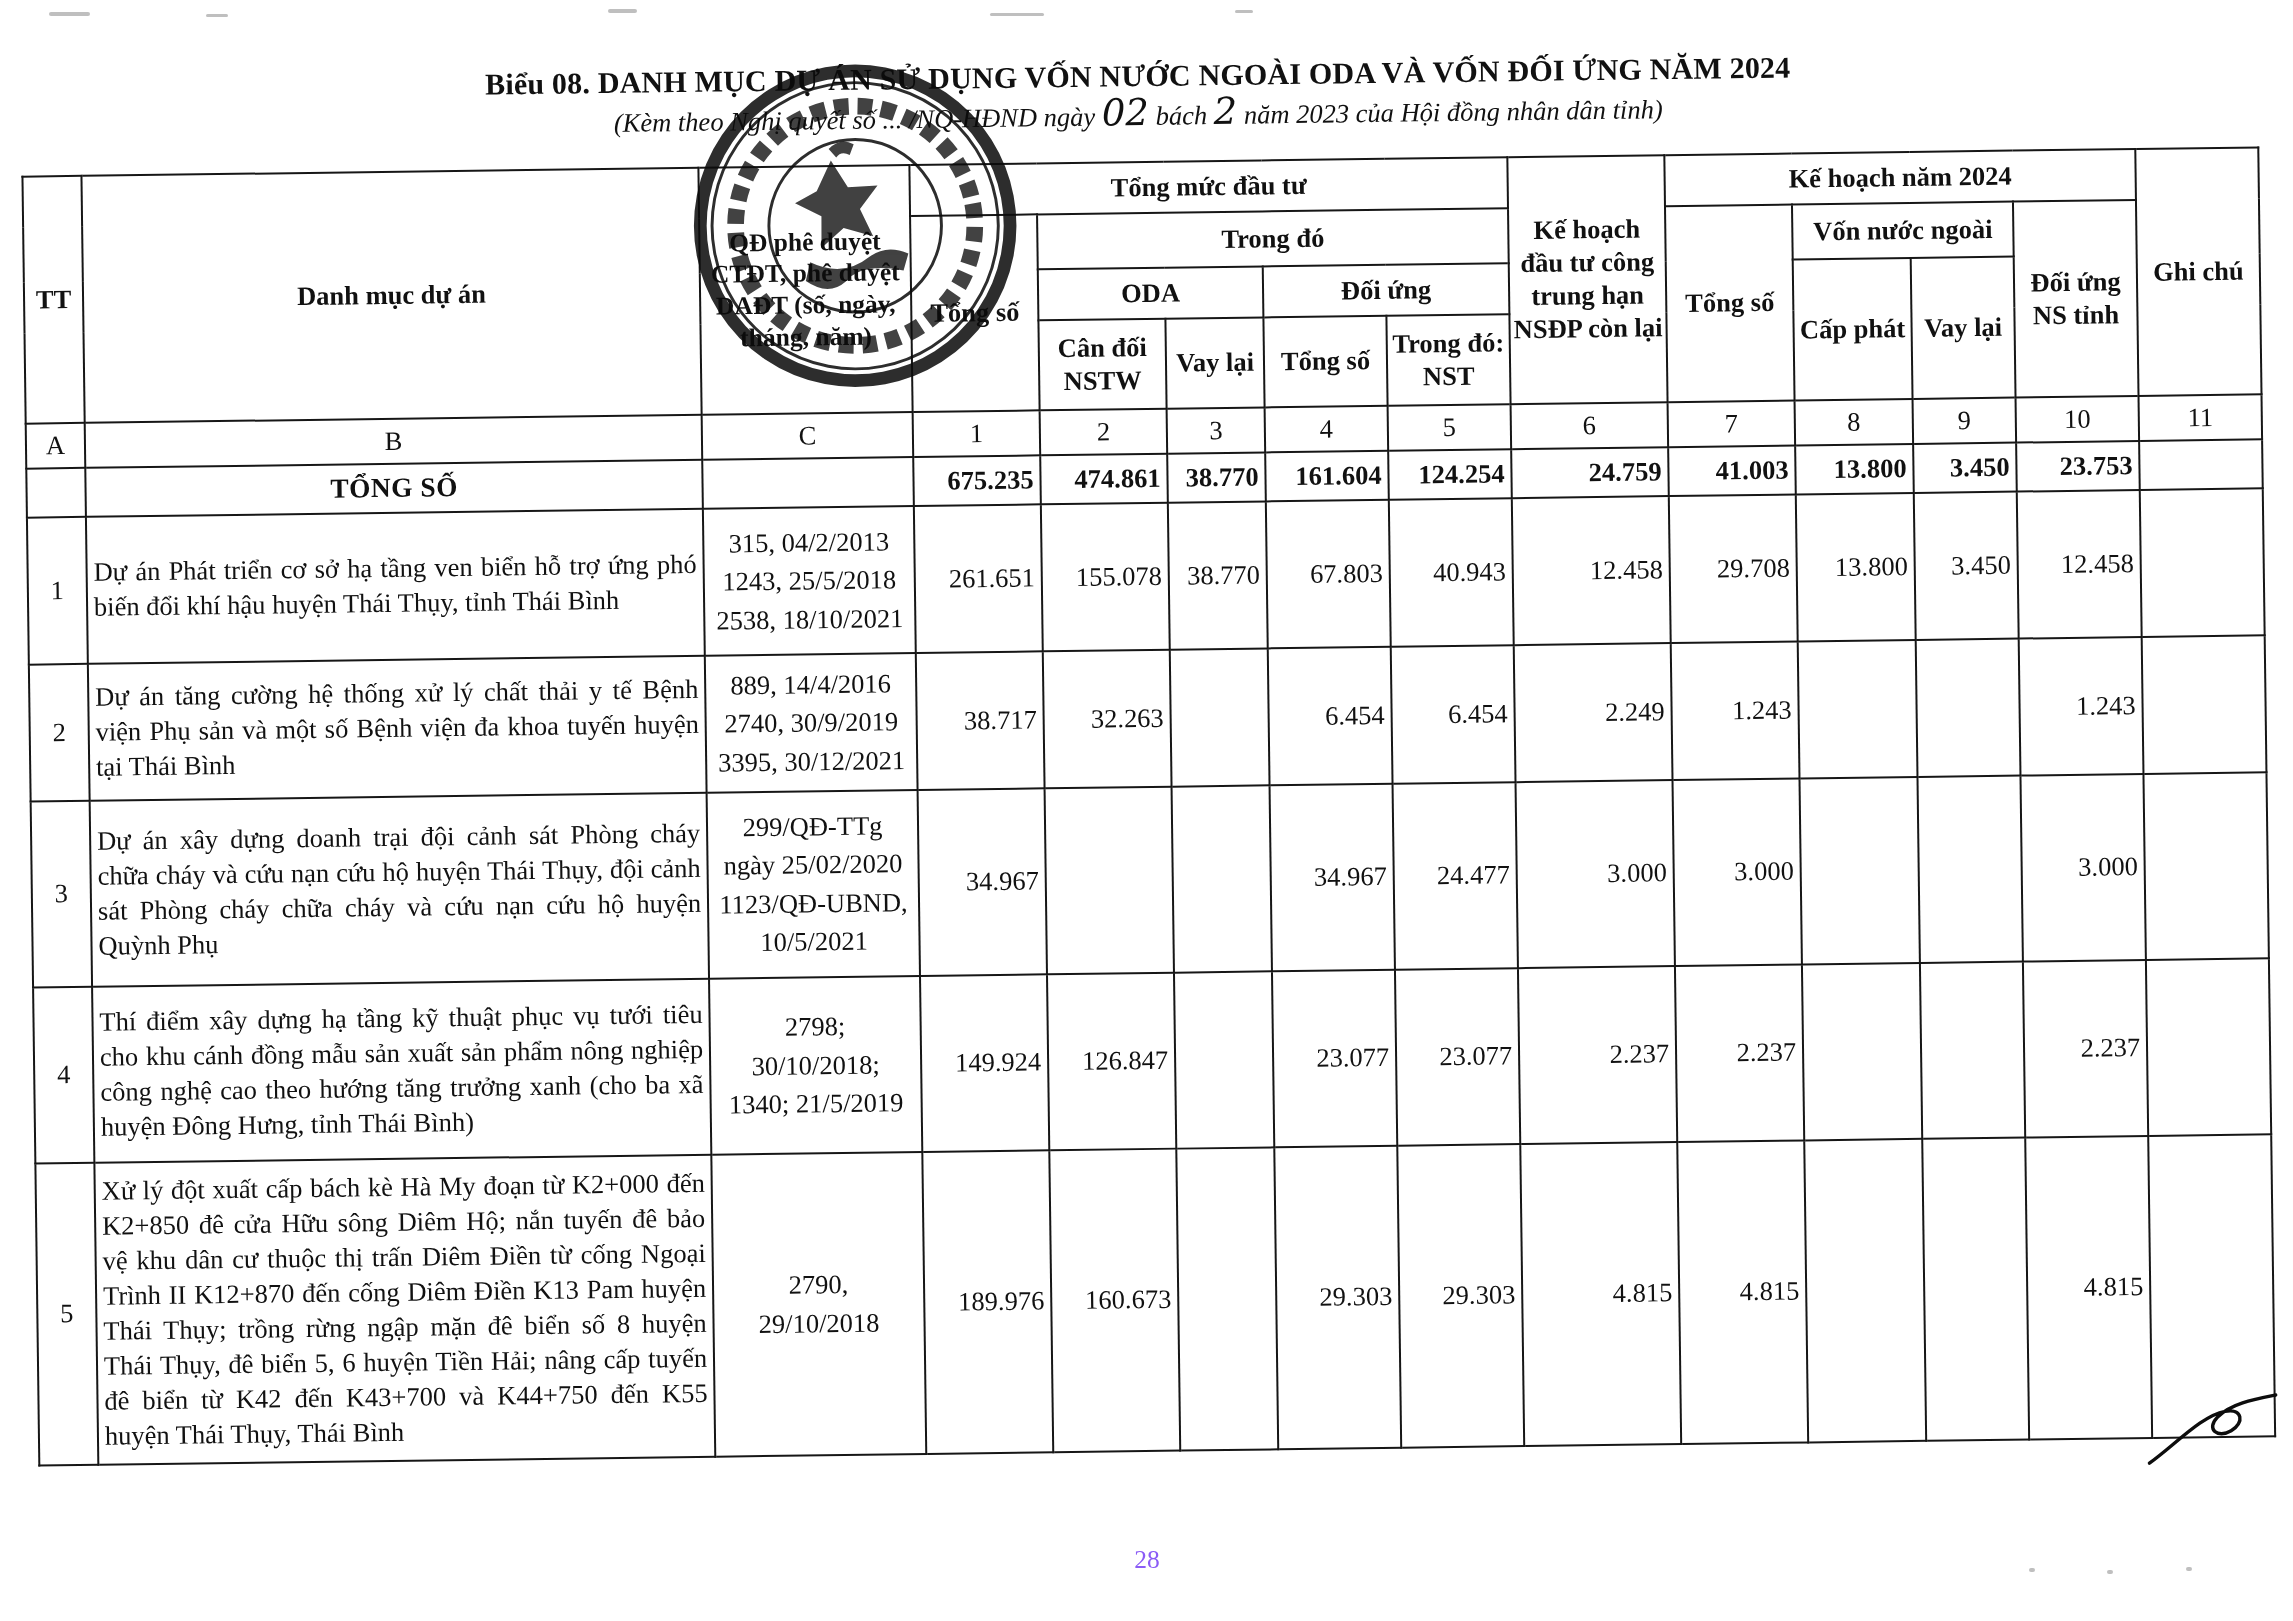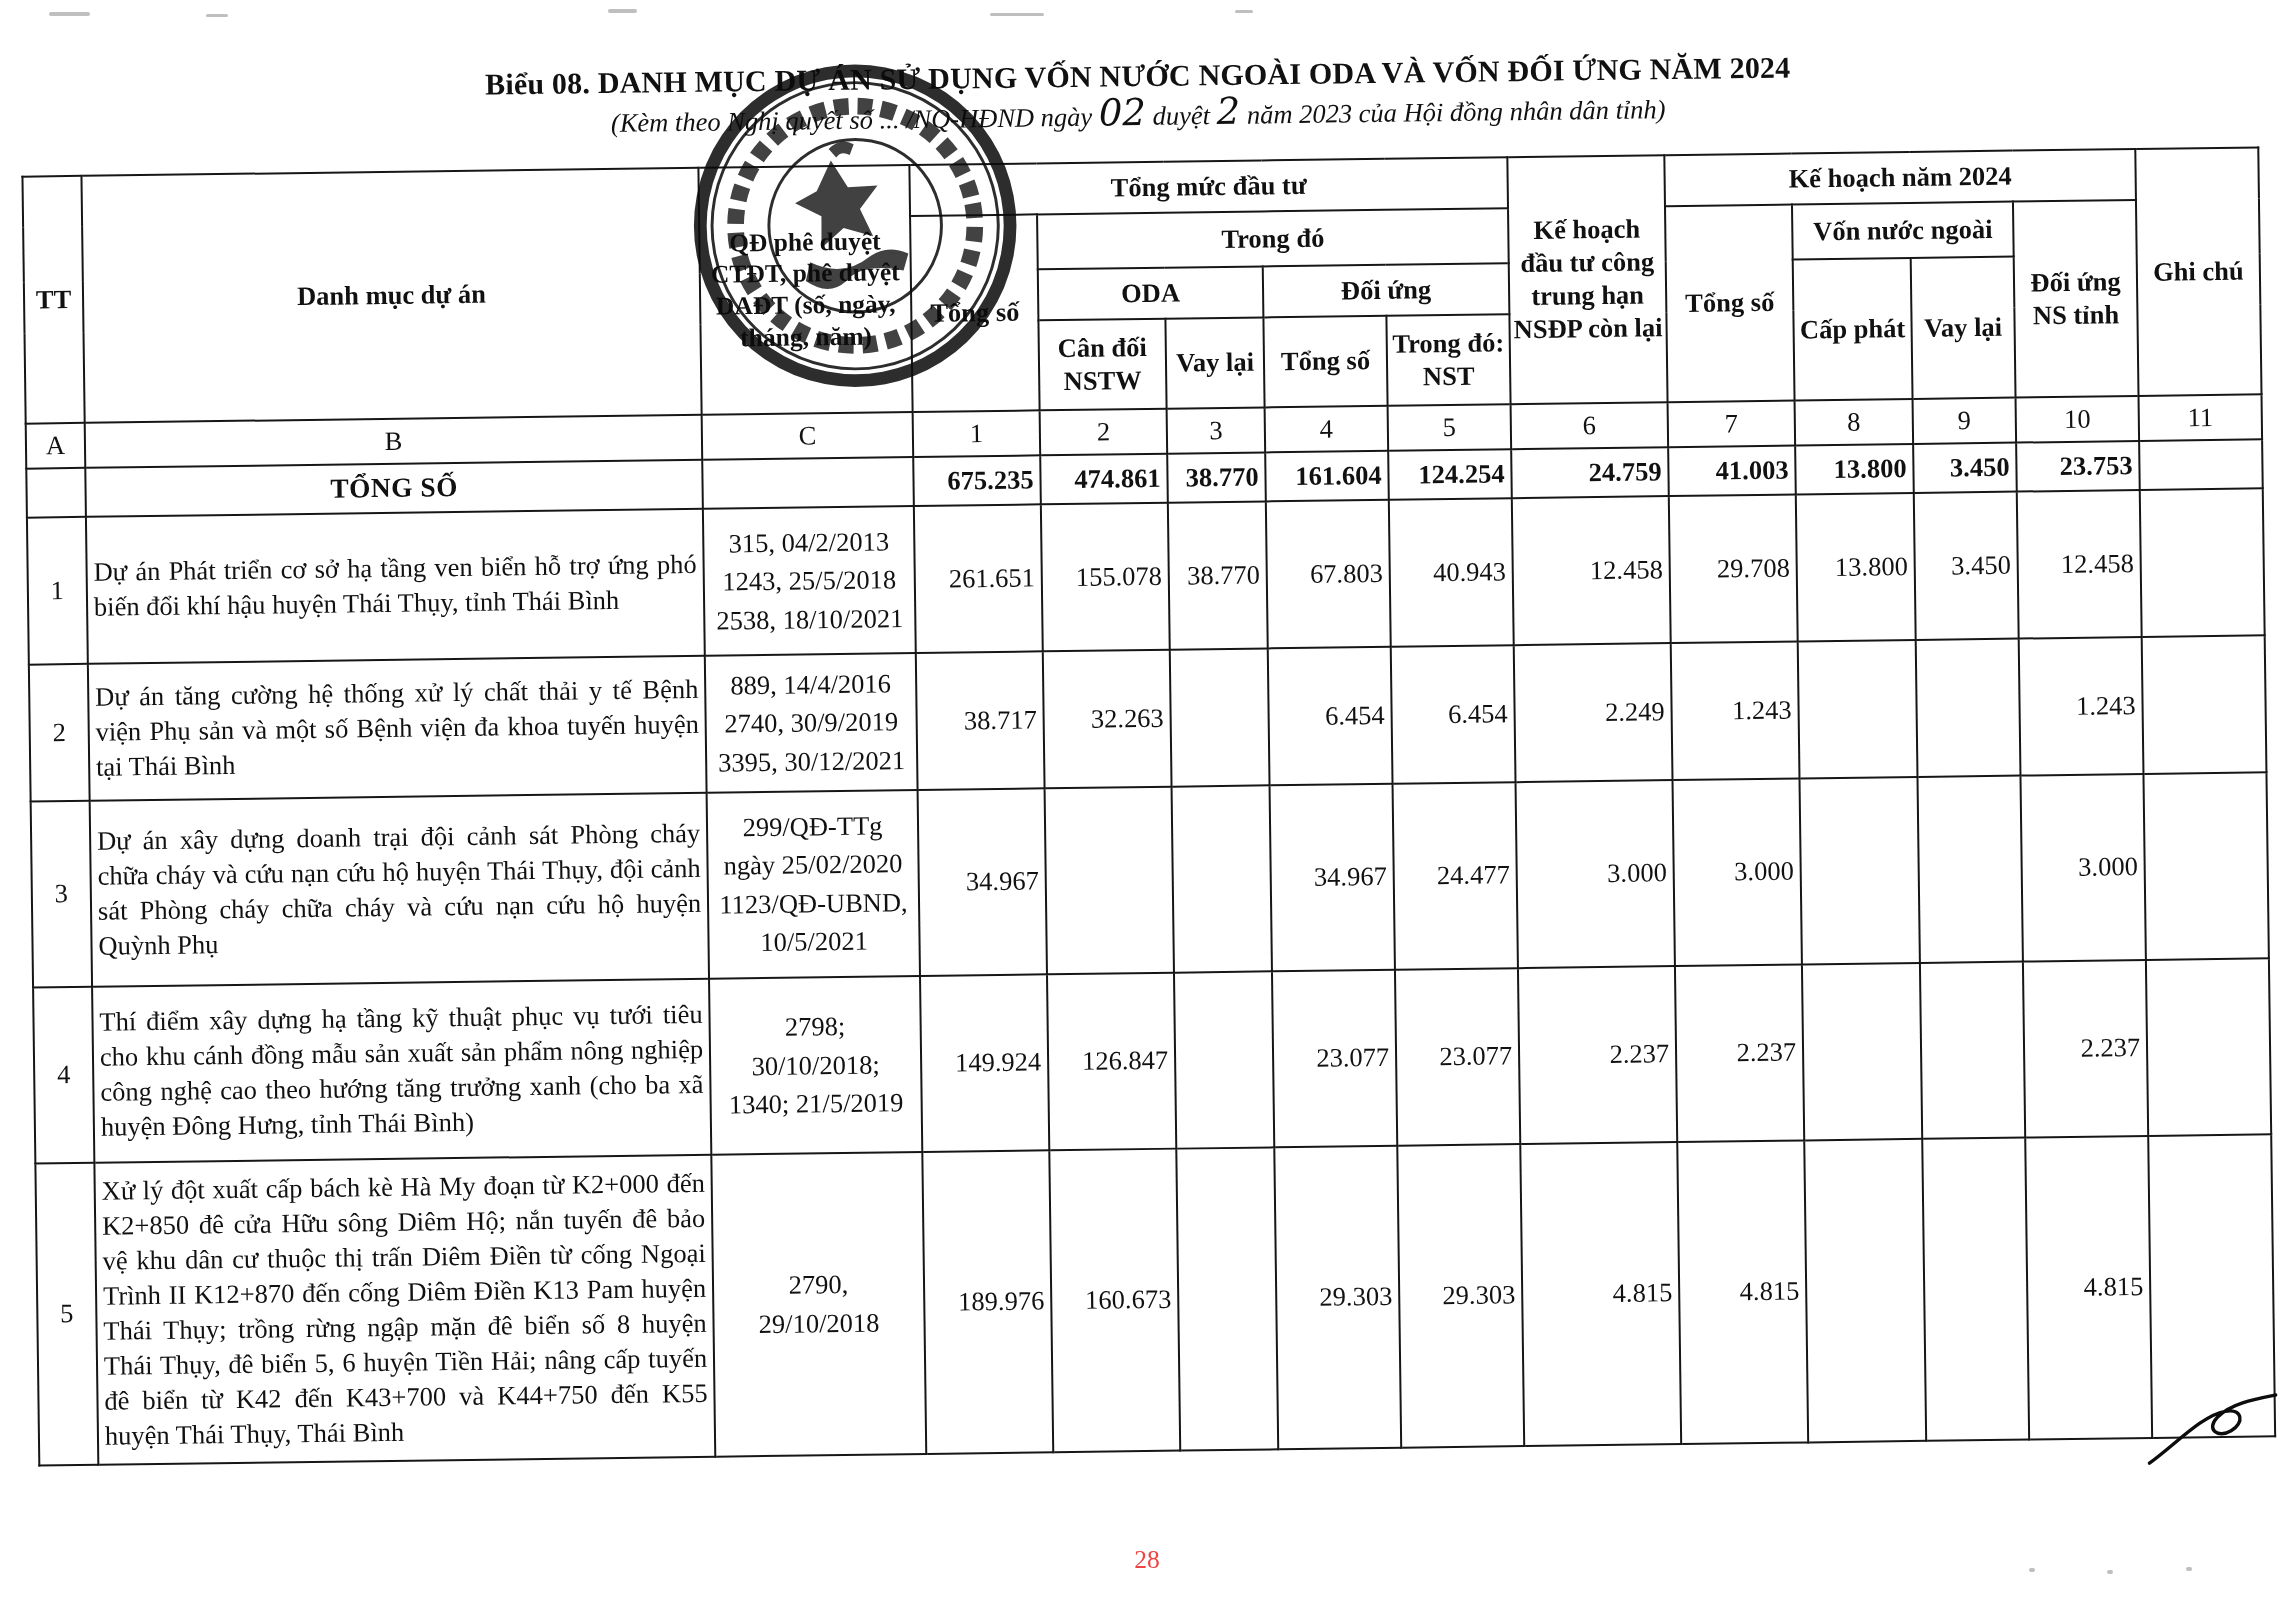--- a/index.html
+++ b/index.html
@@ -19,21 +19,21 @@
   .num { text-align:right; padding-right:8.8px; font-size:26.5px; white-space:nowrap; }
   .name-cell { text-align:justify; padding:5.9px 10.8px; line-height:1.32; font-size:26.5px; }
   .decision { text-align:center; white-space:pre-line; line-height:1.45; font-size:26.5px; padding:2px 3.9px; }
   .stt { text-align:center; font-size:26.5px; }
   .code-row td { text-align:center; height:43px; font-size:26.5px; padding:0 2px; }
   .total-row td { font-weight:bold; }
   .total-label { text-align:center; font-weight:bold; font-size:27.4px; letter-spacing:0.5px; }
   .stamp { position:absolute; left:635px; top:-35px; opacity:0.86; z-index:5; pointer-events:none; }
   .signature { position:absolute; left:2107px; top:1341px; z-index:4; }
   .page-number { position:absolute; left:0; right:0; top:1545px; text-align:center;
-    font-size:25.5px; color:#ef4444; font-family:"Liberation Serif",serif; }
+    font-size:25.5px; color:#8b5cf6; font-family:"Liberation Serif",serif; }
   .noise { position:absolute; background:#8a8a8a; opacity:0.55; border-radius:2px; }
 </style>
 </head>
 <body>
 
 <div class="page">
 
   <div class="noise" style="left:49px;top:11.8px;width:41px;height:3.9px;"></div>
   <div class="noise" style="left:206px;top:13.7px;width:21.6px;height:2.9px;"></div>
   <div class="noise" style="left:608px;top:8.8px;width:29px;height:3.9px;"></div>
@@ -45,21 +45,21 @@
 
   <div class="content">
 
     <div class="title">Biểu 08. DANH MỤC DỰ ÁN SỬ DỤNG VỐN NƯỚC NGOÀI ODA VÀ VỐN ĐỐI ỨNG NĂM 2024</div>
 
     <div class="subtitle">
       <span>(Kèm theo Nghị quyết số</span>
       <span>...</span>
       <span>/NQ-HĐND ngày</span>
       <span class="hand">02</span>
-      <span>duyệt</span>
+      <span>bách</span>
       <span class="hand">2</span>
       <span>năm 2023 của Hội đồng nhân dân tỉnh)</span>
     </div>
 
     <svg class="stamp" width="396" height="396" viewBox="0 0 404 404">
       <g transform="rotate(-10 202 202)" stroke="#0b0b0b" fill="none">
         <circle cx="202" cy="202" r="158" stroke-width="13"></circle>
         <circle cx="202" cy="202" r="146" stroke-width="3"></circle>
         <circle cx="202" cy="202" r="122" stroke-width="17" stroke-dasharray="15 9" opacity="0.9"></circle>
         <circle cx="202" cy="202" r="88" stroke-width="3"></circle>

